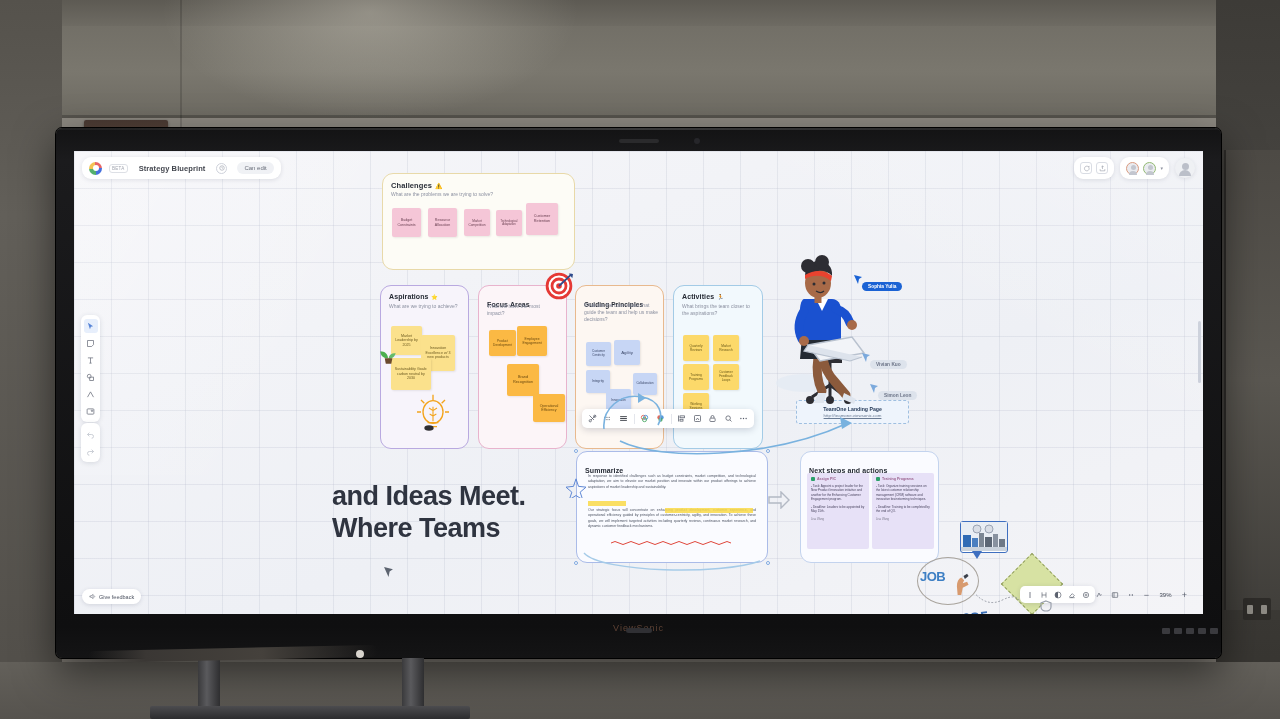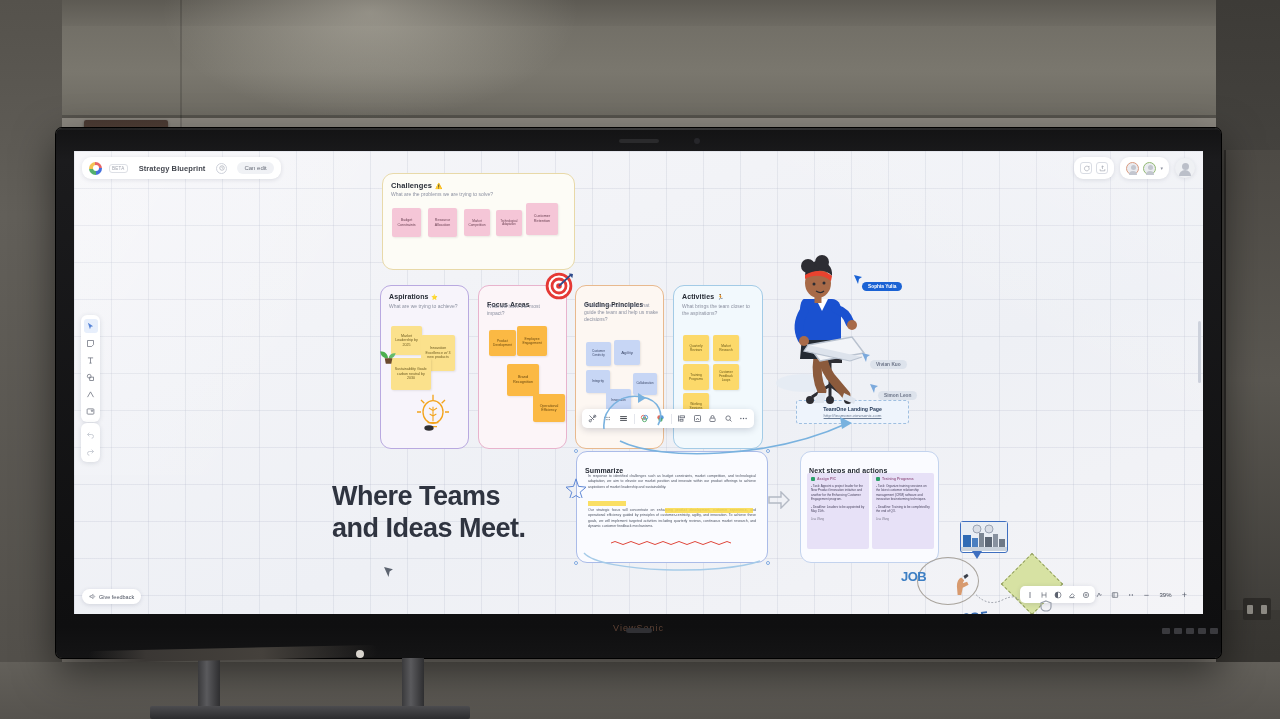--- a/index.html
+++ b/index.html
@@ -290,21 +290,21 @@
 
   
   .big-heading{
     position:absolute;left:258px;top:330px;width:236px;
     font-size:27px;font-weight:800;color:#2f3440;line-height:1.18;letter-spacing:-.5px;
   }
   .job-circle{
     position:absolute;left:843px;top:406px;width:62px;height:48px;
     border:1.2px solid #a8a39c;border-radius:50%;
   }
-  .job-text{position:absolute;left:827px;top:418px;font-size:13px;font-weight:700;color:#3d7fc4;letter-spacing:-.5px;
+  .job-text{position:absolute;left:846px;top:418px;font-size:13px;font-weight:700;color:#3d7fc4;letter-spacing:-.5px;
             text-decoration-color:#3d7fc4;}
   .hash2025{position:absolute;left:868px;top:460px;font-size:13px;font-weight:700;color:#3b6fb5;
             font-family:"DejaVu Sans", sans-serif; transform:rotate(-6deg);}
   .speech-bubble{
     position:absolute;left:886px;top:370px;width:48px;height:32px;
     border:1.6px solid #3e6fc0;border-radius:3px;background:#fff;
   }
   .sb-tail{position:absolute;left:898px;top:400px;width:0;height:0;
     border-left:5px solid transparent;border-right:5px solid transparent;border-top:8px solid #3e6fc0;}
   .green-diamond{
@@ -645,22 +645,22 @@
             <span style="width:4px;height:4px;background:#2aa06a;border-radius:1px;display:inline-block;"></span>
             <span style="font-size:3.6px;font-weight:700;color:#9a5f8c;">Training Programs</span>
           </div>
           <div style="font-size:3.1px;line-height:1.45;color:#4a4560;margin-top:3px;">- Task: Organize training sessions on the latest customer relationship management (CRM) software and innovative brainstorming techniques.</div>
           <div style="font-size:3.1px;line-height:1.45;color:#4a4560;margin-top:3px;">- Deadline: Training to be completed by the end of Q3.</div>
           <div style="font-size:2.8px;color:#7c7a8c;margin-top:3px;">Lisa Wang</div>
         </div>
       </div>
 
       <div class="big-heading">
+        <div>and Ideas Meet.</div>
         <div>Where Teams</div>
-        <div>and Ideas Meet.</div>
       </div>
 
       <svg class="person" viewBox="0 0 120 180">
         <ellipse cx="30" cy="130" rx="28" ry="9" fill="#e3eaf3" opacity=".7"></ellipse>
 
         <path d="M56 108v24" stroke="#2d2d33" stroke-width="3"></path>
         <path d="M56 132l-18 12M56 132l16 12M56 132v12" stroke="#2d2d33" stroke-width="3" fill="none"></path>
         <circle cx="36" cy="147" r="4" fill="#2d2d33"></circle>
           <circle cx="74" cy="147" r="4" fill="#2d2d33"></circle>
           <circle cx="56" cy="147" r="4" fill="#2d2d33"></circle>

